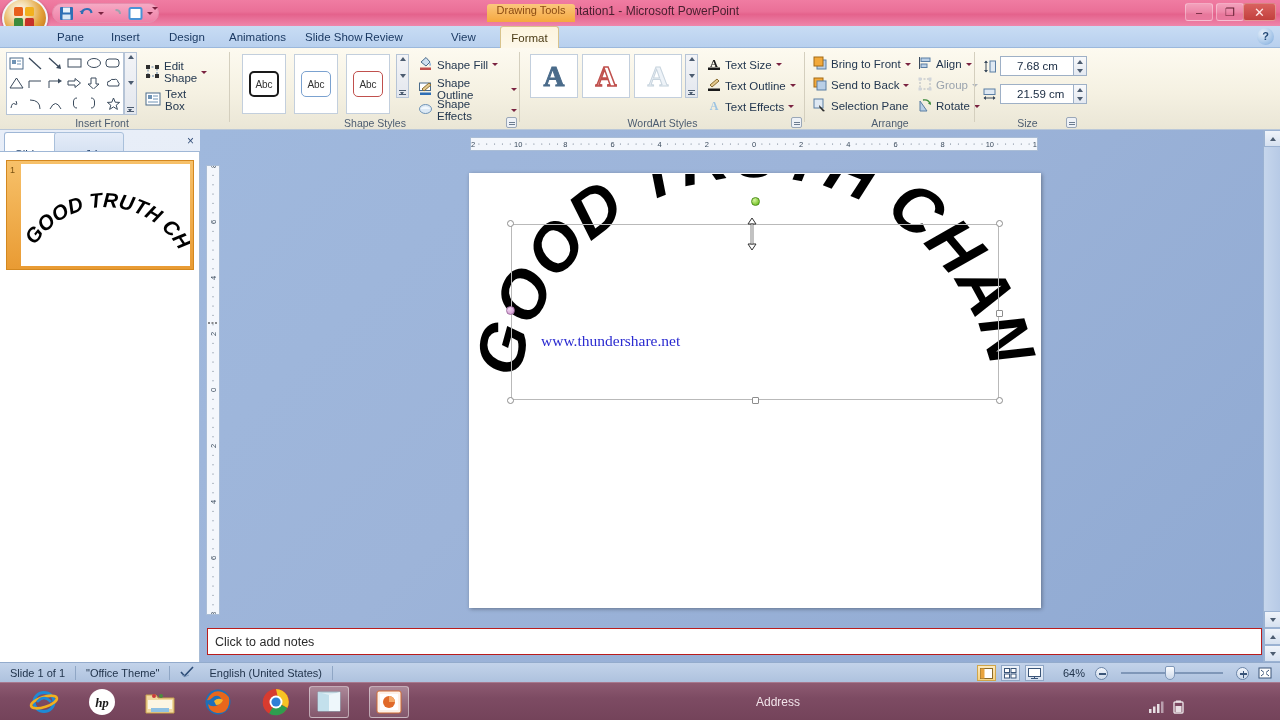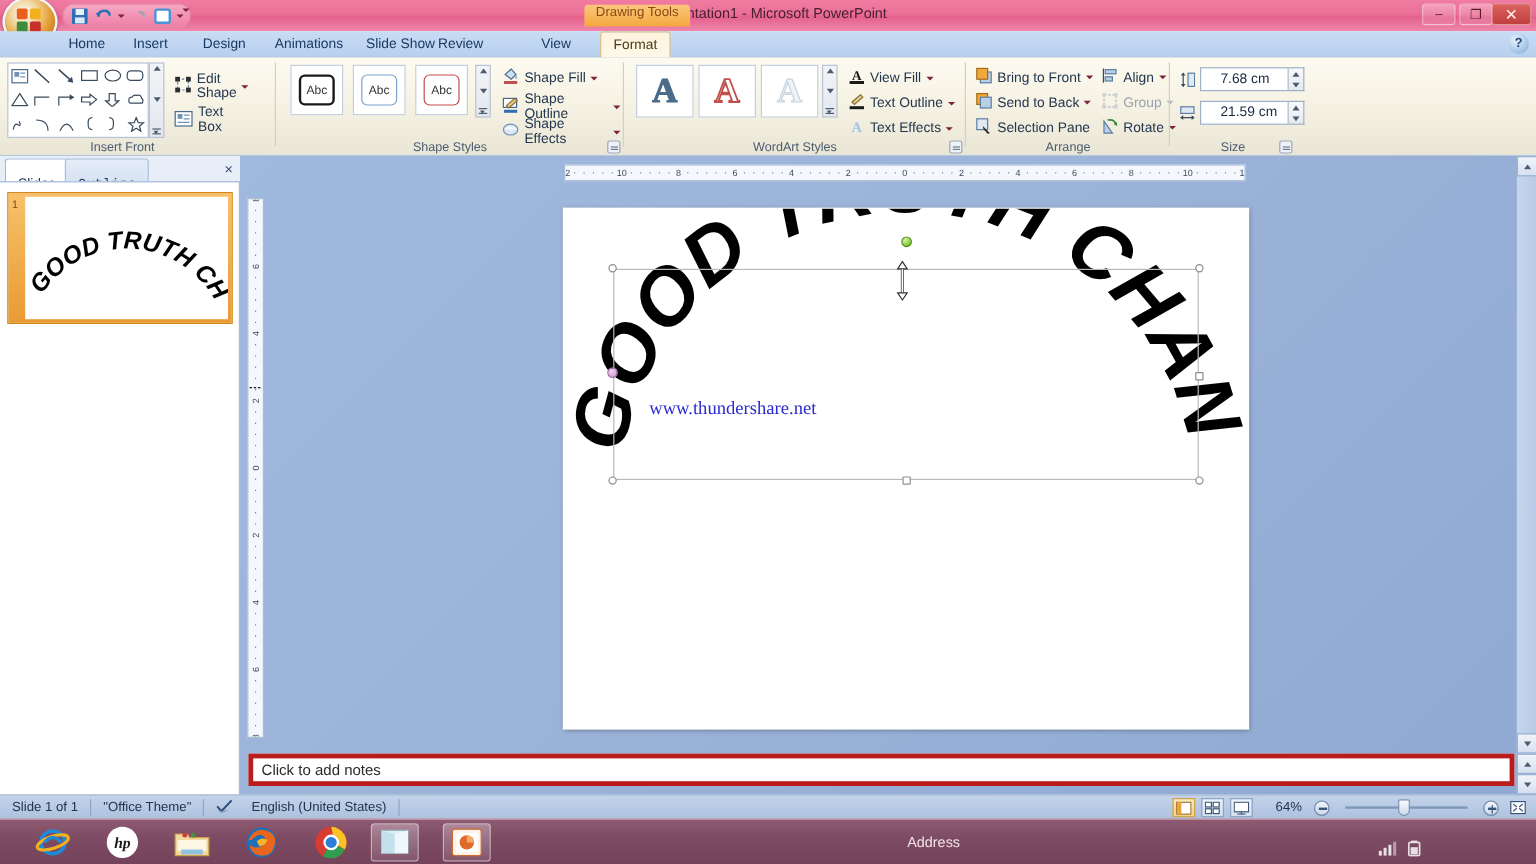--- a/index.html
+++ b/index.html
@@ -119,21 +119,21 @@
   .gs-more { width:7px;height:5px; border-top:1px solid #4c5c70; border-bottom:1px solid #4c5c70; position:relative;}
   .gs-more:after{content:"";position:absolute;left:1px;top:1px;border-left:2.5px solid transparent;border-right:2.5px solid transparent;border-top:3px solid #4c5c70;}
 
   .bigbtn {
     position: absolute; display: flex; align-items: center; gap: 4px;
     font-size: 11.5px; color: #23374f; padding: 2px 3px; border-radius: 2px;
   }
   .icon { display:inline-block; position: relative; flex: none; }
 
   .stylecard {
-    position: absolute; top: 6px; width: 44px; height: 42px; background:#fff;
+    position: absolute; top: 6px; width: 44px; height: 60px; background:#fff;
     border: 1px solid #c3cfdd; display:flex; align-items:center; justify-content:center;
   }
   .abcbox {
     width: 30px; height: 26px; border-radius: 5px; display:flex;align-items:center;justify-content:center;
     font-size: 10px; color:#333;
   }
   .wacard {
     position: absolute; top: 6px; width: 48px; height: 44px; background:#fff;
     border: 1px solid #c3cfdd; display:flex; align-items:center; justify-content:center;
     font-size: 29px; font-weight: bold; font-family:"Liberation Serif", serif;
@@ -228,21 +228,21 @@
     position:absolute; right: 0; top: 0; width: 17px; height: 532px;
     background: linear-gradient(90deg,#c6d6ec,#b7cae6);
     border-left:1px solid #9bb2d2;
   }
   .vs-btn { width:17px; height:17px; background: linear-gradient(180deg,#f0f4fa,#d6e1f0); border:1px solid #9bb2d2;
             display:flex;align-items:center;justify-content:center;}
 
   
   #notespane {
     position: absolute; left: 207px; top: 628px; width: 1055px; height: 27px;
-    background: #fff; border: 4px solid #b91c1c;
+    background: #fff; border: 1px solid #b91c1c;
     display:flex; align-items:center; padding-left: 7px;
   }
   #notespane span { font-size: 12.5px; color:#2a2a2a; }
 
   
   #statusbar {
     position: absolute; left: 0; top: 662px; width: 1280px; height: 20px;
     background: linear-gradient(180deg,#c3d3ea,#aec2de);
     border-top: 1px solid #93abcc;
     display:flex; align-items:center; font-size: 11px; color:#22354d;
@@ -323,21 +323,21 @@
     </div>
   <div class="wbtn" id="wmax">
     <span class="wglyph">❐</span>
     </div>
   <div class="wbtn" id="wclose">
     <span class="wglyph">✕</span>
     </div>
 </div>
 
 <div id="tabstrip">
-  <div class="tab" style="left:48px">Home</div>
+  <div class="tab" style="left:48px">Pane</div>
   <div class="tab" style="left:102px">Insert</div>
   <div class="tab" style="left:160px">Design</div>
   <div class="tab" style="left:220px">Animations</div>
   <div class="tab" style="left:296px">Slide Show</div>
   <div class="tab" style="left:356px">Review</div>
   <div class="tab" style="left:442px">View</div>
   <div class="tab active" style="left:500px;width:59px;text-align:center;padding:0">Format</div>
   <div id="helpbtn">?</div>
 </div>
 
@@ -547,21 +547,21 @@
       <span class="gs-more"></span>
     </div>
 
     <div class="bigbtn" style="left:184px;top:6px">
       <span class="icon">
         <svg width="14" height="15">
             <text x="7" y="10.5" font-size="11" font-family="Liberation Serif, serif" font-weight="bold" fill="#1a1a1a" text-anchor="middle">A</text>
             <rect x="1" y="11.5" width="12" height="2.5" fill="#1a1a1a"></rect>
           </svg>
       </span>
-      <span>View Fill</span>
+      <span>Text Size</span>
       <span class="tri-down"></span>
     </div>
     <div class="bigbtn" style="left:184px;top:27px">
       <span class="icon">
         <svg width="14" height="15">
             <path d="M3 8 L10 2 L12 4 L5 10 Z" fill="#e4c98c" stroke="#8a6e33"></path>
             <rect x="1" y="11.5" width="12" height="2.5" fill="#1a1a1a"></rect>
           </svg>
       </span>
       <span>Text Outline</span>

